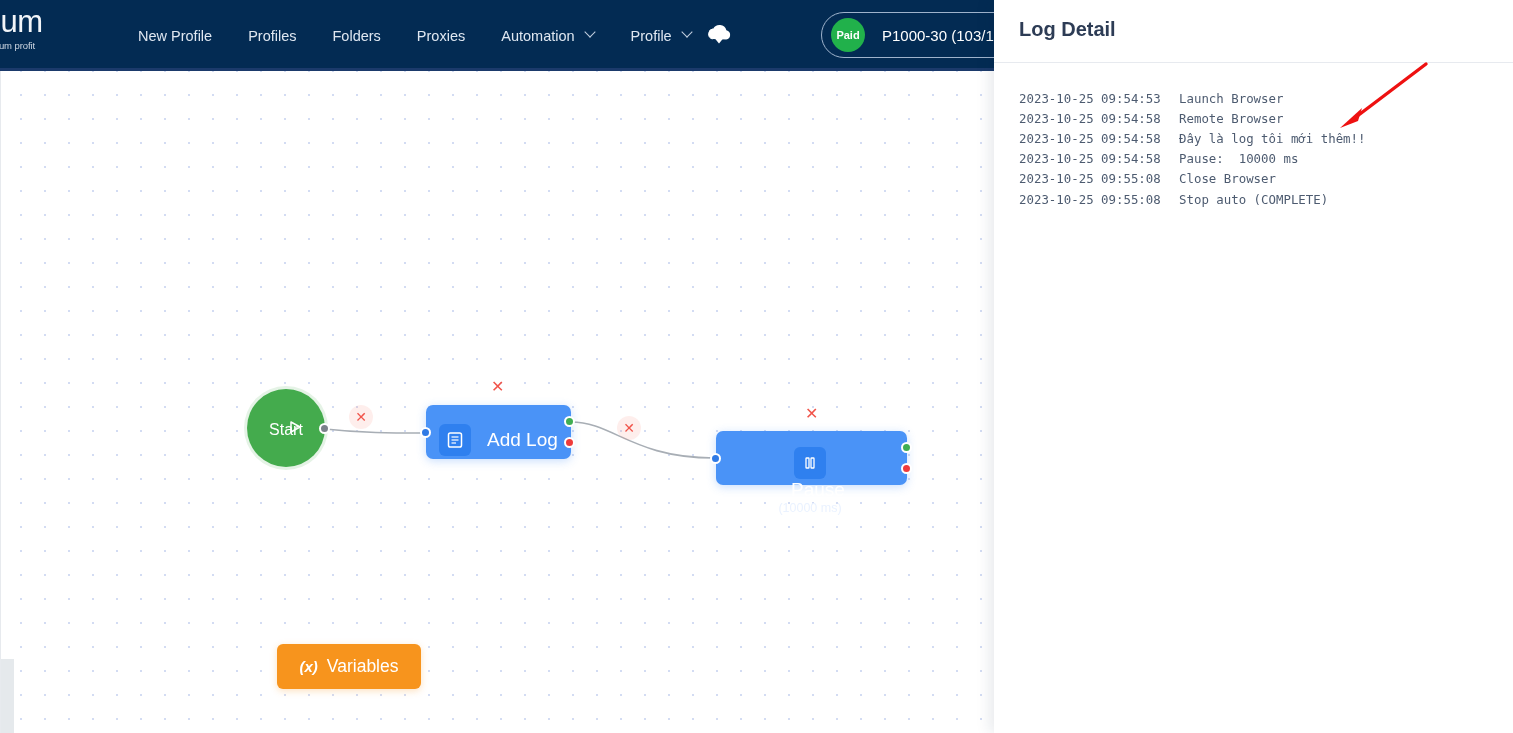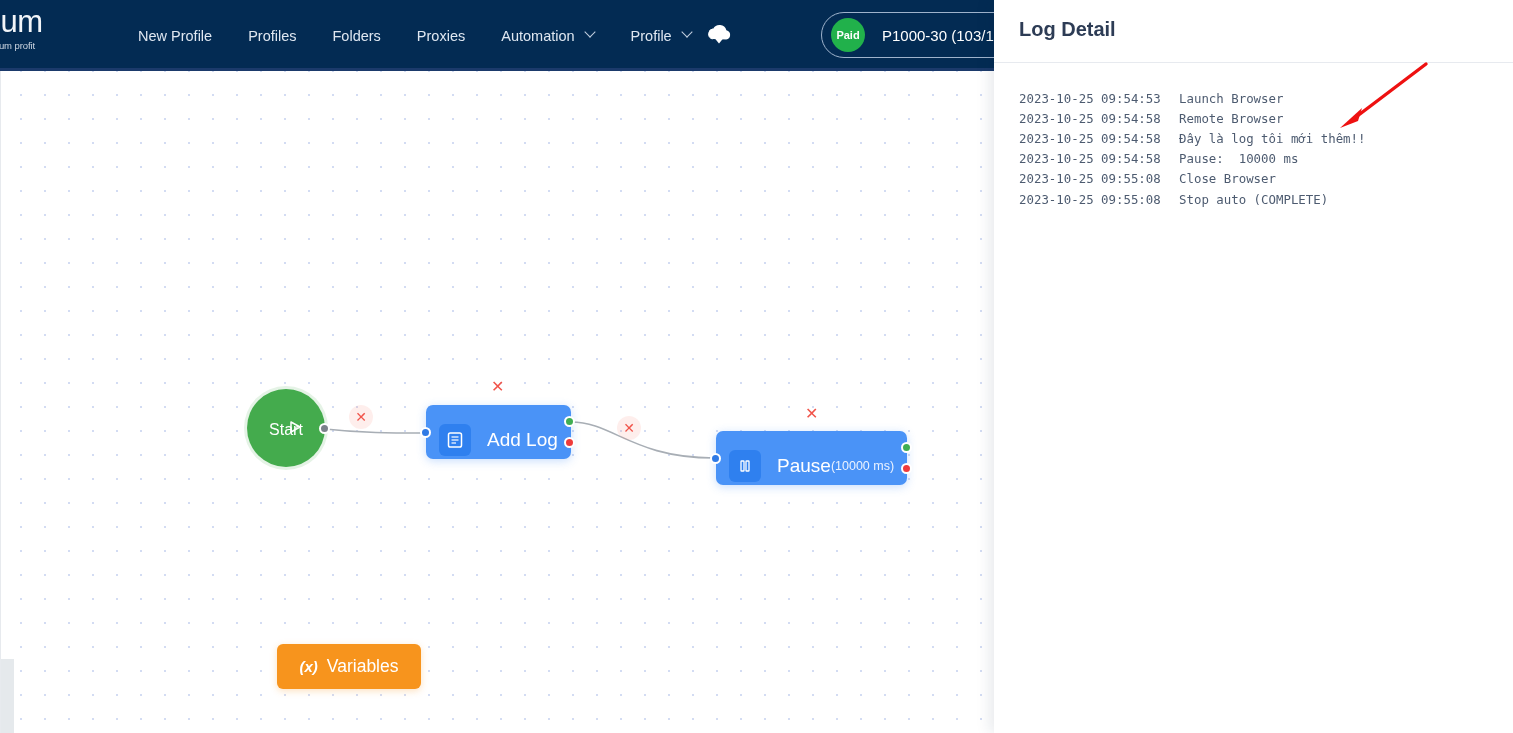--- a/index.html
+++ b/index.html
@@ -112,21 +112,21 @@
 
   .node-box {
     position: absolute;
     background: #4a93f7; border-radius: 7px;
     box-shadow: 0 2px 10px rgba(74,147,247,0.30);
     display: flex; align-items: center;
     padding: 16px 16px 0 13px;
     cursor: pointer;
   }
   .node-addlog { left: 425px; top: 405px; width: 145px; height: 54px; }
-  .node-pause  { left: 715px; top: 431px; width: 191px; height: 54px; }
+  .node-pause  { left: 715px; top: 431px; width: 191px; height: 54px; flex-direction: column; }
   .node-icon {
     width: 32px; height: 32px; border-radius: 6px;
     background: #2f80ef; color: #ffffff;
     display: flex; align-items: center; justify-content: center;
     flex: 0 0 32px;
   }
   .node-title {
     color: #ffffff; font-size: 19px; margin-left: 16px;
     white-space: nowrap; font-weight: 400;
   }

